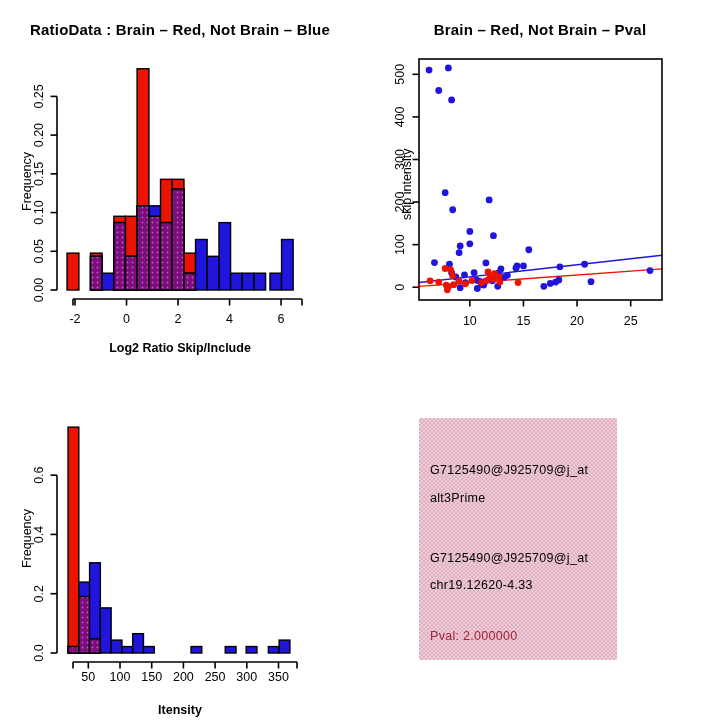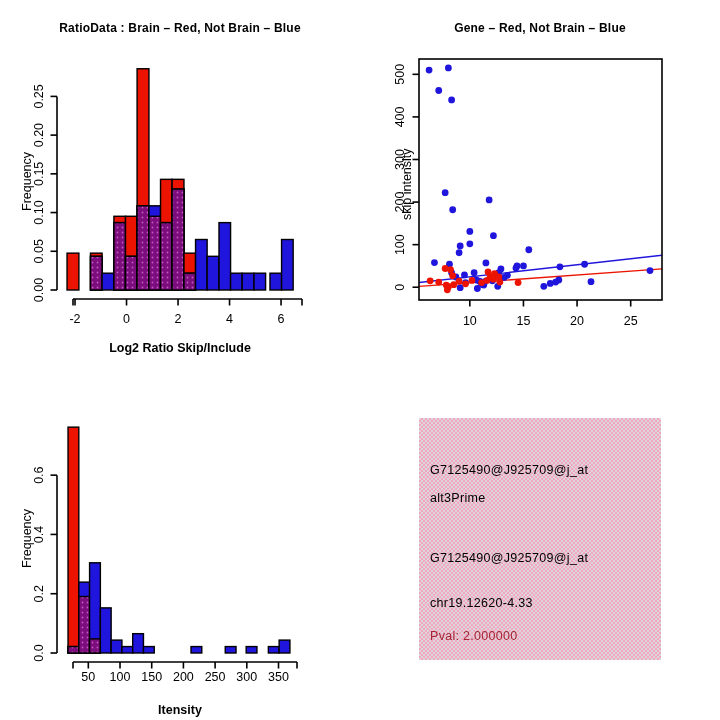--- a/index.html
+++ b/index.html
@@ -2,25 +2,25 @@
 <html><head>
 <meta charset="utf-8">
 <style>
   html,body{margin:0;padding:0;background:#fff;}
   #fig{position:relative;width:720px;height:720px;background:#fff;overflow:hidden;
        font-family:"Liberation Sans",sans-serif;color:#000;}
   .panel{position:absolute;width:360px;height:360px;}
   #p0{left:0;top:0;} #p1{left:360px;top:0;} #p2{left:0;top:360px;} #p3{left:360px;top:360px;}
   .plotsvg{position:absolute;left:0;top:0;}
   .ptitle{position:absolute;top:21px;left:0;width:100%;text-align:center;
-          font-weight:bold;font-size:12px;letter-spacing:.2px;white-space:nowrap;}
+          font-weight:bold;font-size:15px;letter-spacing:.2px;white-space:nowrap;}
   .xlab{position:absolute;left:0;width:100%;text-align:center;font-size:12.5px;white-space:nowrap;font-weight:bold;}
   .ylab{position:absolute;font-size:12.5px;transform:rotate(-90deg);transform-origin:0 0;white-space:nowrap;}
   svg text{font-family:"Liberation Sans",sans-serif;}
-  .pinkbox{position:absolute;left:59px;top:58px;width:242px;height:242px;
+  .pinkbox{position:absolute;left:59px;top:58px;width:198px;height:242px;
            background:repeating-conic-gradient(#f2a6c0 0% 25%, #dcd6da 0% 50%);
            background-size:4px 4px;}
   .iline{position:absolute;left:11px;font-size:12.5px;letter-spacing:.3px;white-space:nowrap;}
 </style>
 </head>
 <body>
 
 <div id="fig">
 
   <div class="panel" id="p0">
@@ -196,21 +196,21 @@
           <circle cx="138.7846425419241" cy="277.0070671378092" r="3.4" fill="#ec1300"></circle>
           <circle cx="139.8570167696381" cy="282.11660777385157" r="3.4" fill="#ec1300"></circle>
           <circle cx="134.49514563106794" cy="273.60070671378094" r="3.4" fill="#ec1300"></circle>
           <circle cx="128.06090026478375" cy="271.8975265017668" r="3.4" fill="#ec1300"></circle>
           <circle cx="158.0873786407767" cy="282.5424028268551" r="3.4" fill="#ec1300"></circle>
           <circle cx="87.31067961165049" cy="289.7809187279152" r="3.4" fill="#ec1300"></circle>
           <circle cx="90.52780229479258" cy="269.7685512367491" r="3.4" fill="#ec1300"></circle>
         </g>
         <rect x="59" y="59" width="243" height="241" fill="none" stroke="#000" stroke-width="1.6"></rect>
       </svg>
-    <div class="ptitle">Gene – Red, Not Brain – Blue</div>
+    <div class="ptitle">Brain – Red, Not Brain – Pval</div>
     <div class="ylab" style="left:40px;top:220px;">skip intensity</div>
   </div>
 
   <div class="panel" id="p2">
     <svg class="plotsvg" id="svg2" width="360" height="360">
         <defs>
           <pattern id="pp2" width="5" height="5" patternUnits="userSpaceOnUse">
             <rect x="0" y="0" width="5" height="5" fill="#7c0d7c"></rect>
             <circle cx="2.5" cy="2.5" r="0.9" fill="#c457c4"></circle>
           </pattern>
@@ -265,18 +265,18 @@
       </svg>
     <div class="ylab" style="left:20px;top:208px;">Frequency</div>
     <div class="xlab" style="top:343px;">Itensity</div>
   </div>
 
   <div class="panel" id="p3">
     <div class="pinkbox">
       <div class="iline" style="top: 45px; color: rgb(0, 0, 0);">G7125490@J925709@j_at</div>
       <div class="iline" style="top: 73px; color: rgb(0, 0, 0);">alt3Prime</div>
       <div class="iline" style="top: 133px; color: rgb(0, 0, 0);">G7125490@J925709@j_at</div>
-      <div class="iline" style="top: 178px; color: rgb(0, 0, 0);">chr19.12620-4.33</div>
+      <div class="iline" style="top: 160px; color: rgb(0, 0, 0);">chr19.12620-4.33</div>
       <div class="iline" style="top: 211px; color: rgb(163, 35, 50);">Pval: 2.000000</div>
     </div>
   </div>
 
 </div>
 
 </body></html>

